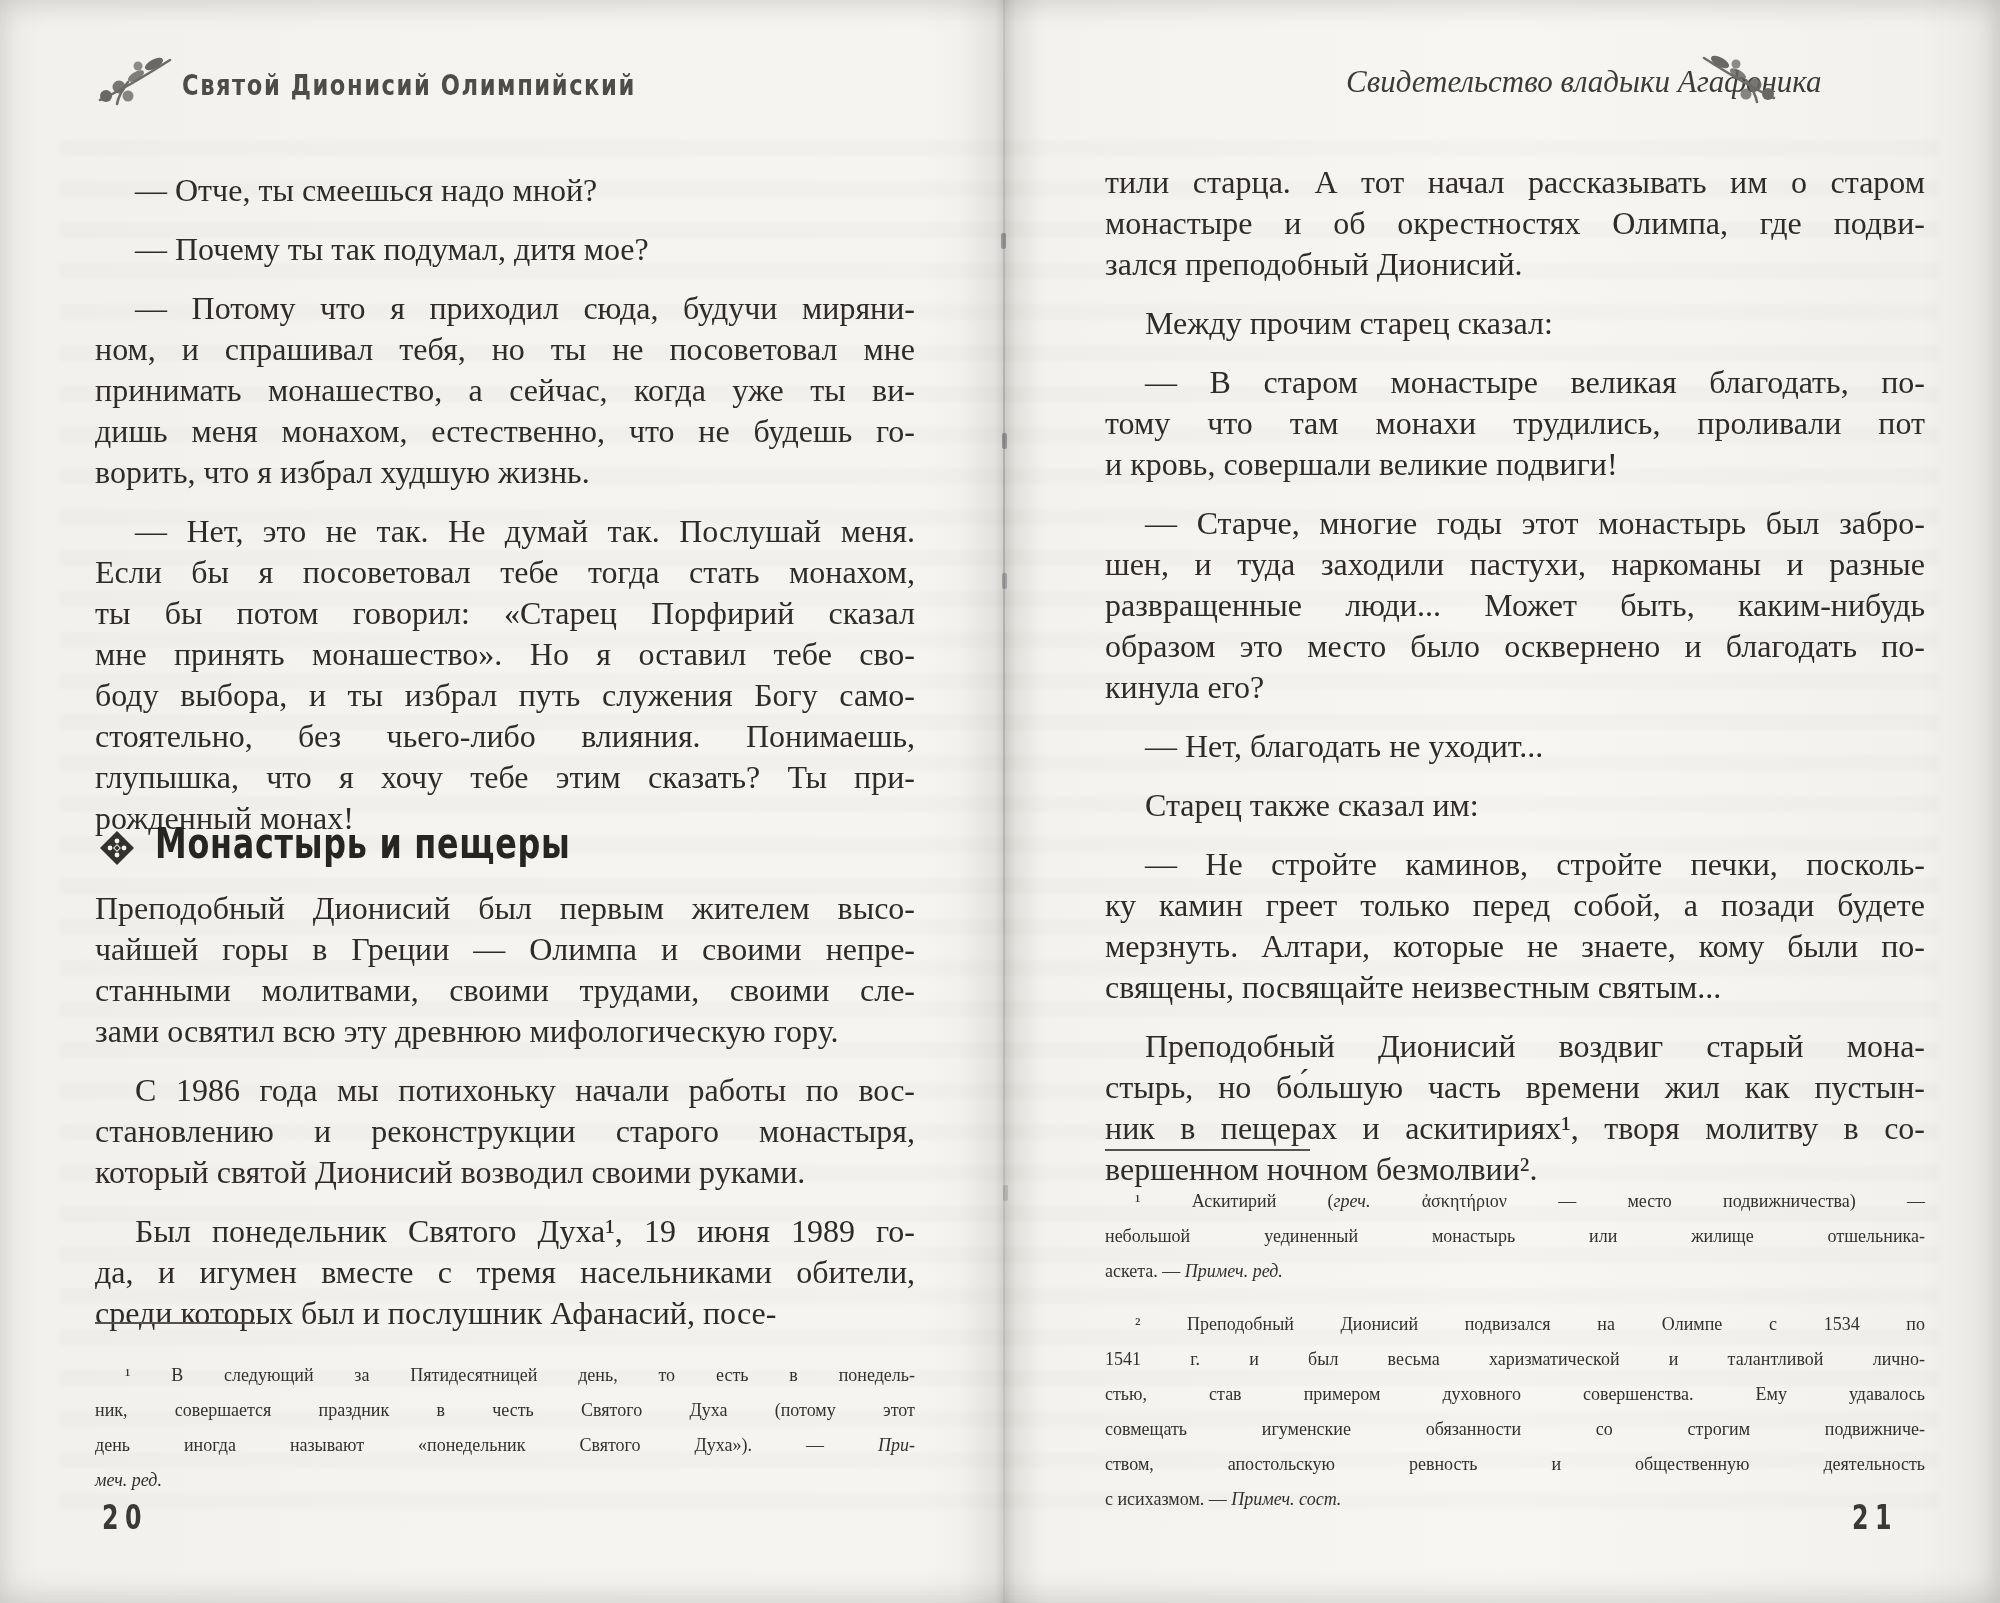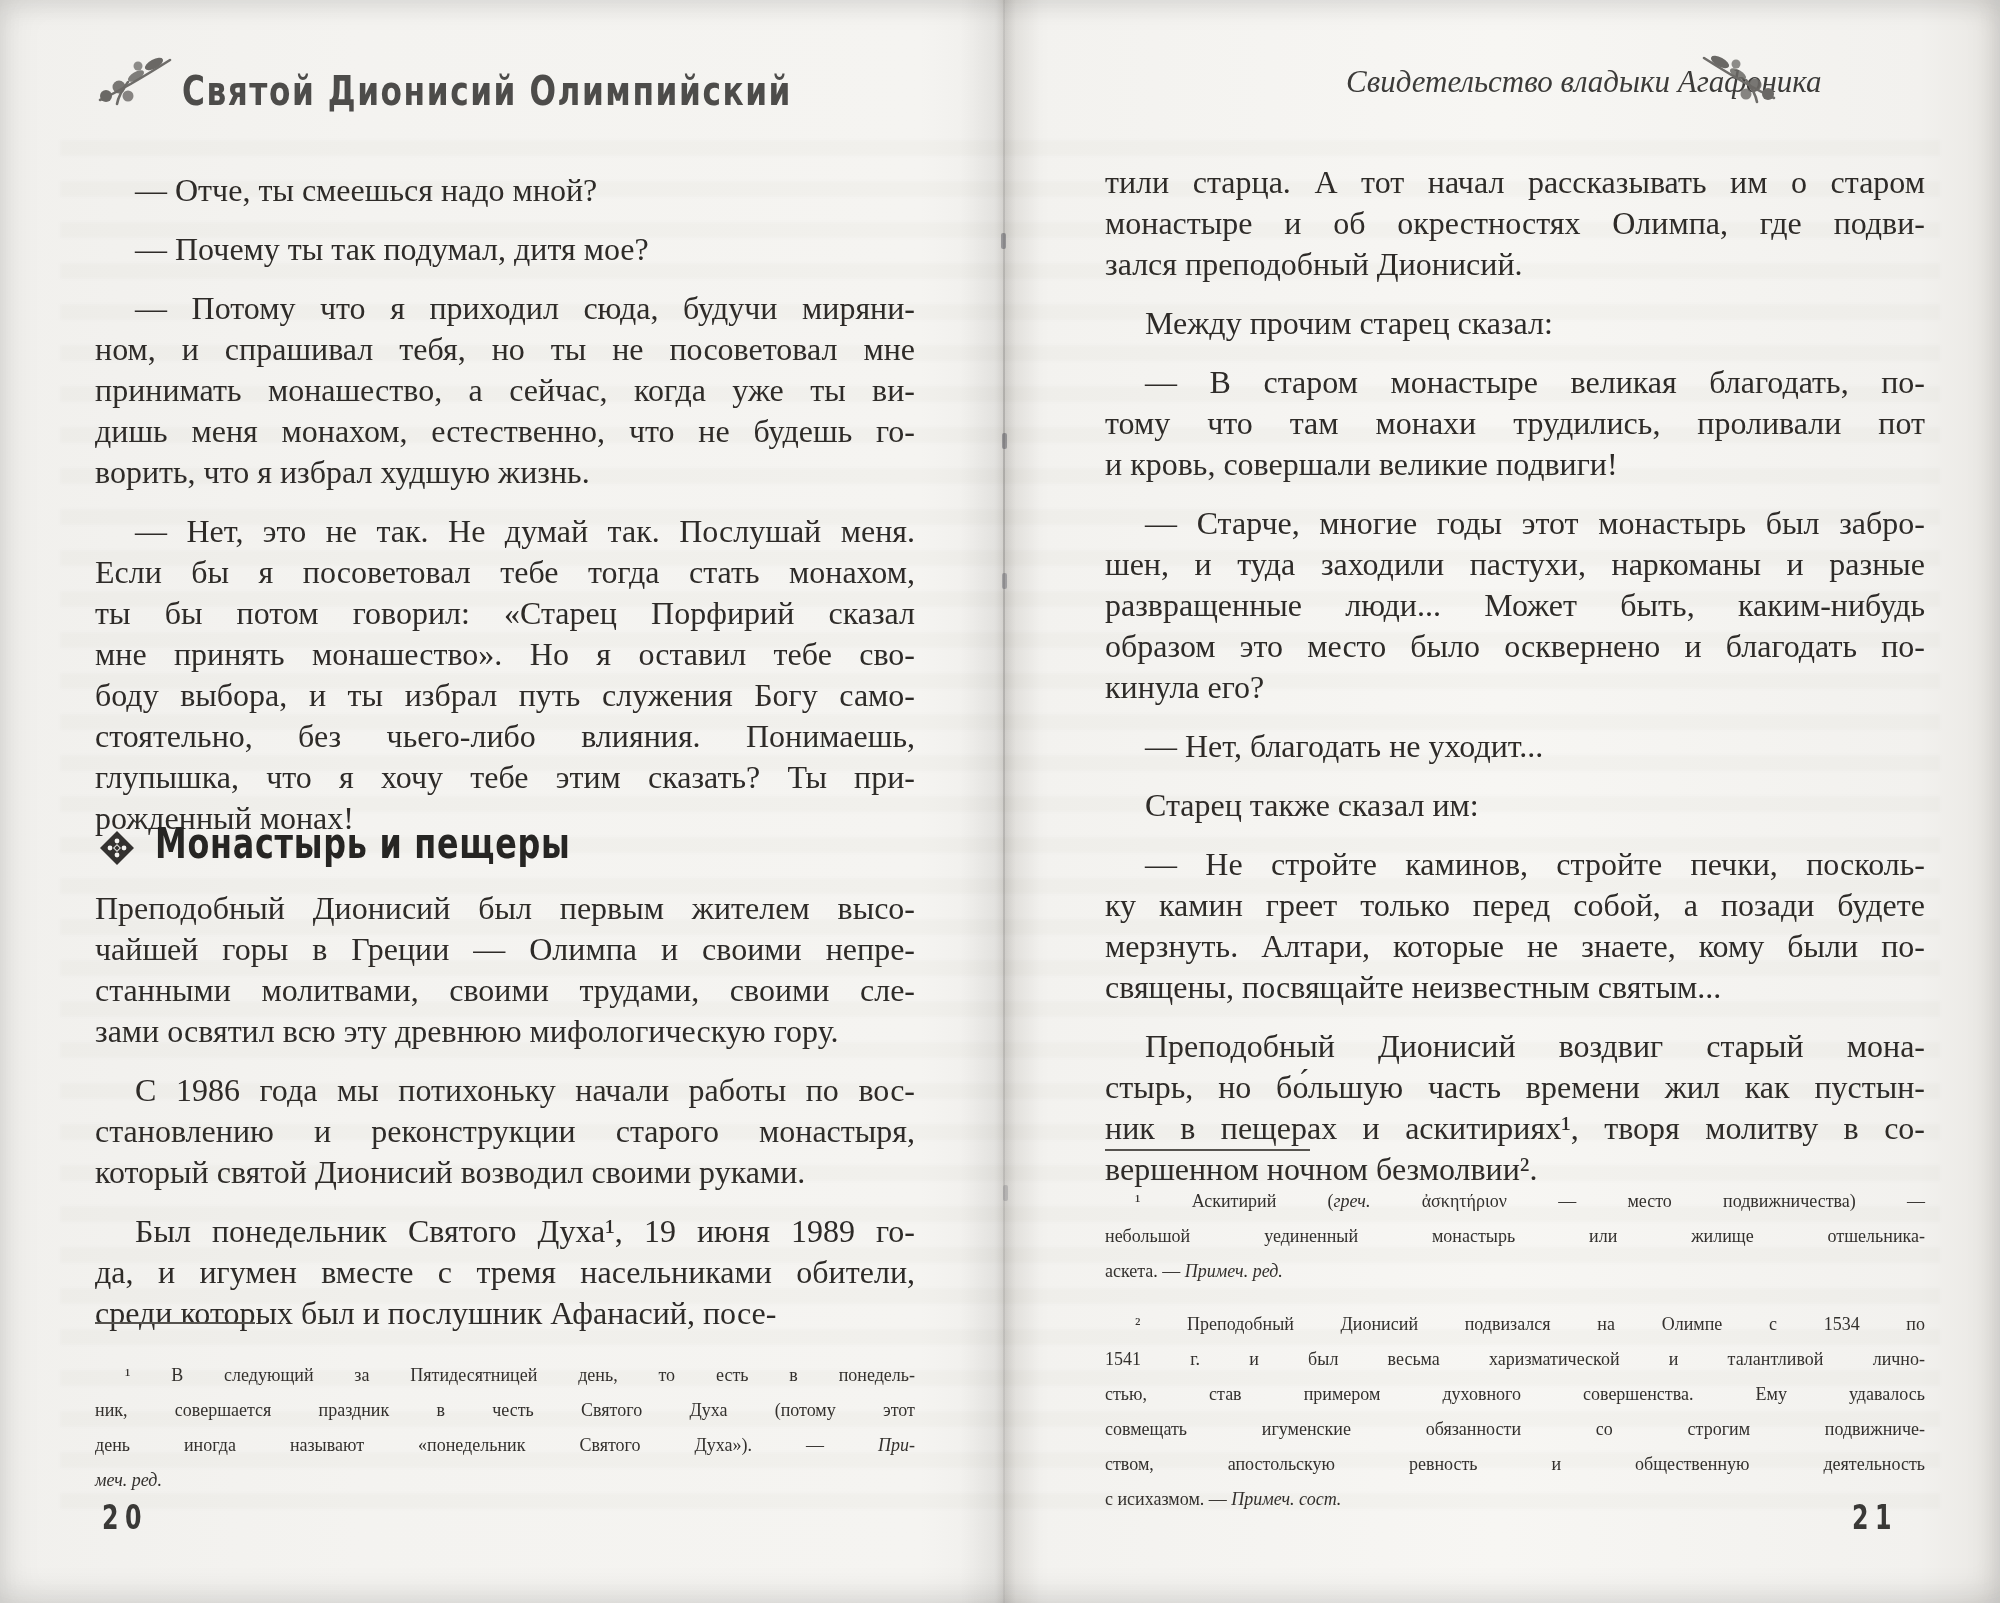--- a/index.html
+++ b/index.html
@@ -93,21 +93,21 @@
       </g>
       <g fill="#6a6865">
         <ellipse cx="62" cy="10" rx="10" ry="4.5" transform="rotate(-28 62 10)"></ellipse>
         <ellipse cx="44" cy="22" rx="9" ry="4" transform="rotate(-30 44 22)" opacity=".85"></ellipse>
         <circle cx="14" cy="42" r="6"></circle>
         <circle cx="27" cy="33" r="6.5" opacity=".9"></circle>
         <circle cx="36" cy="42" r="5.5" opacity=".8"></circle>
         <circle cx="46" cy="12" r="4.5" opacity=".75"></circle>
       </g>
     </svg>
-    <div class="hdr-title" style="position:absolute;left:182px;top:68px;font-size:40px;">
+    <div class="hdr-title" style="position:absolute;left:182px;top:68px;font-size:29px;">
       <span class="condense">Святой Дионисий Олимпийский</span>
     </div>
 
     <div class="col body-col" style="left:95px;top:152px;">
         <div class="para">
           <div class="line last ind">— Отче, ты смеешься надо мной?</div>
         </div>
         <div class="para">
           <div class="line last ind">— Почему ты так подумал, дитя мое?</div>
         </div>

